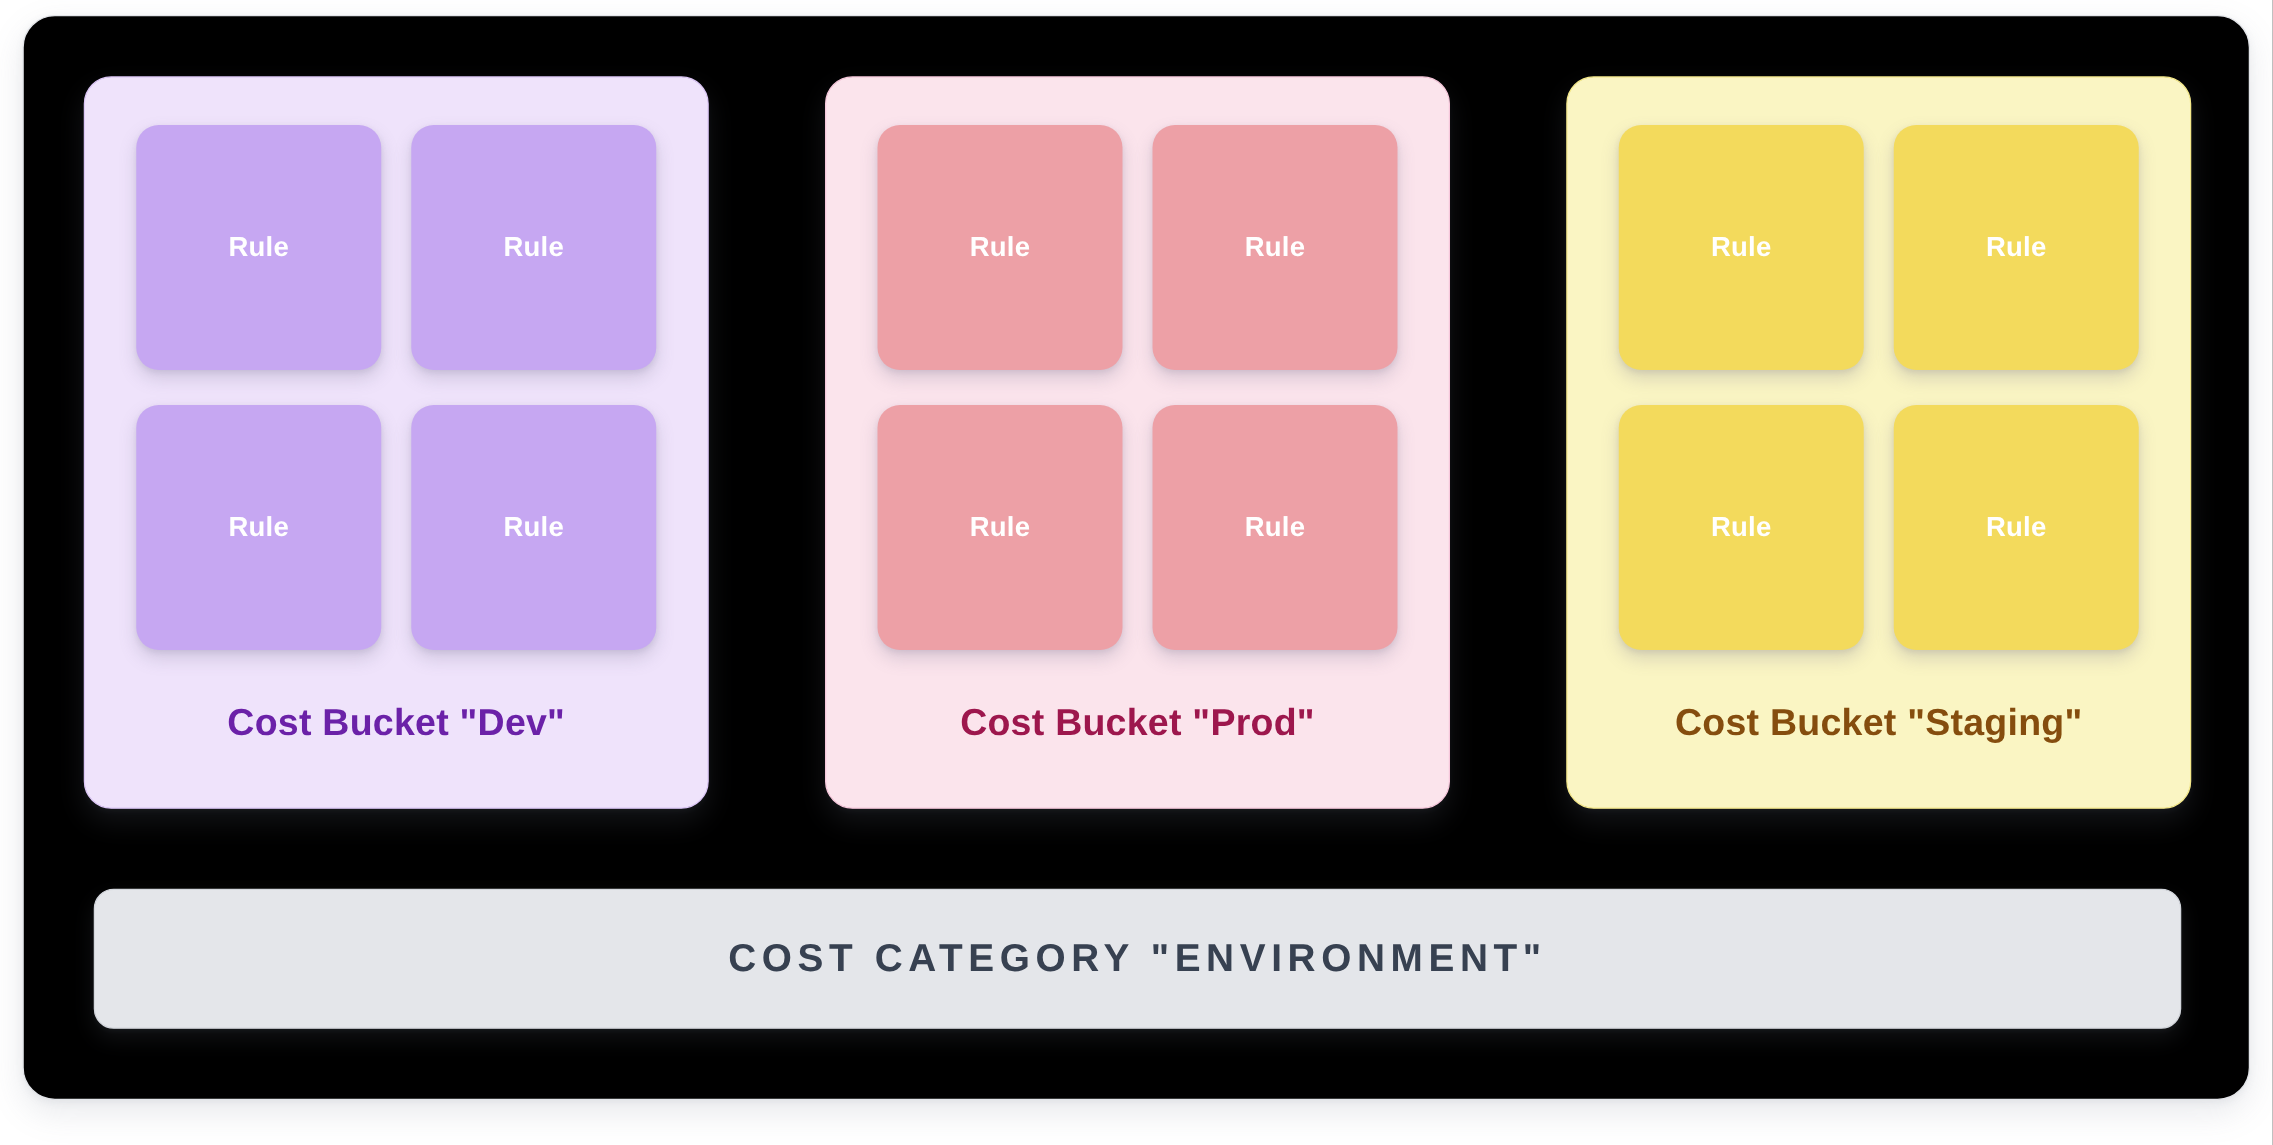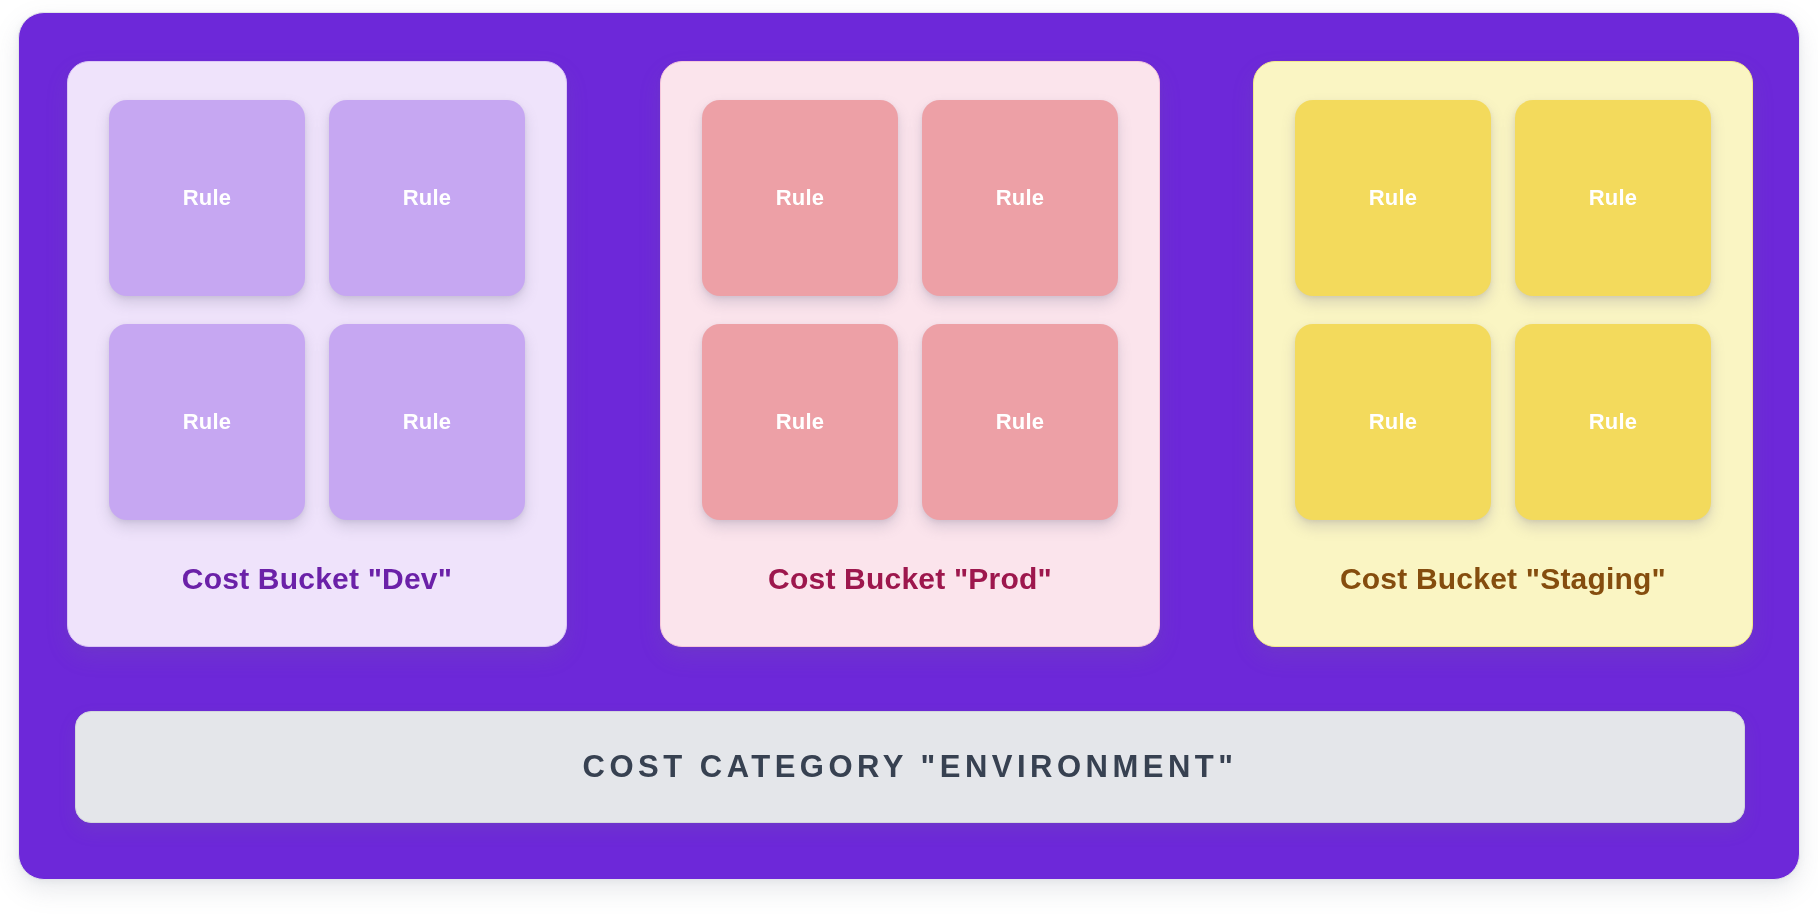--- a/index.html
+++ b/index.html
@@ -15,21 +15,21 @@
   }
 
   
   .diagram-root {
     position: absolute;
     left: 18px;
     top: 12px;
     width: 1782px;
     height: 868px;
     box-sizing: border-box;
-    background: #6d28d9;
+    background: #000000;
     border: 1px solid #E3E5E9;
     border-radius: 26px;
     box-shadow: 0 10px 26px rgba(120,125,140,0.16),
                 0 2px 6px rgba(120,125,140,0.08);
   }
 
   
   .buckets-row {
     position: absolute;
     left: 48px;

